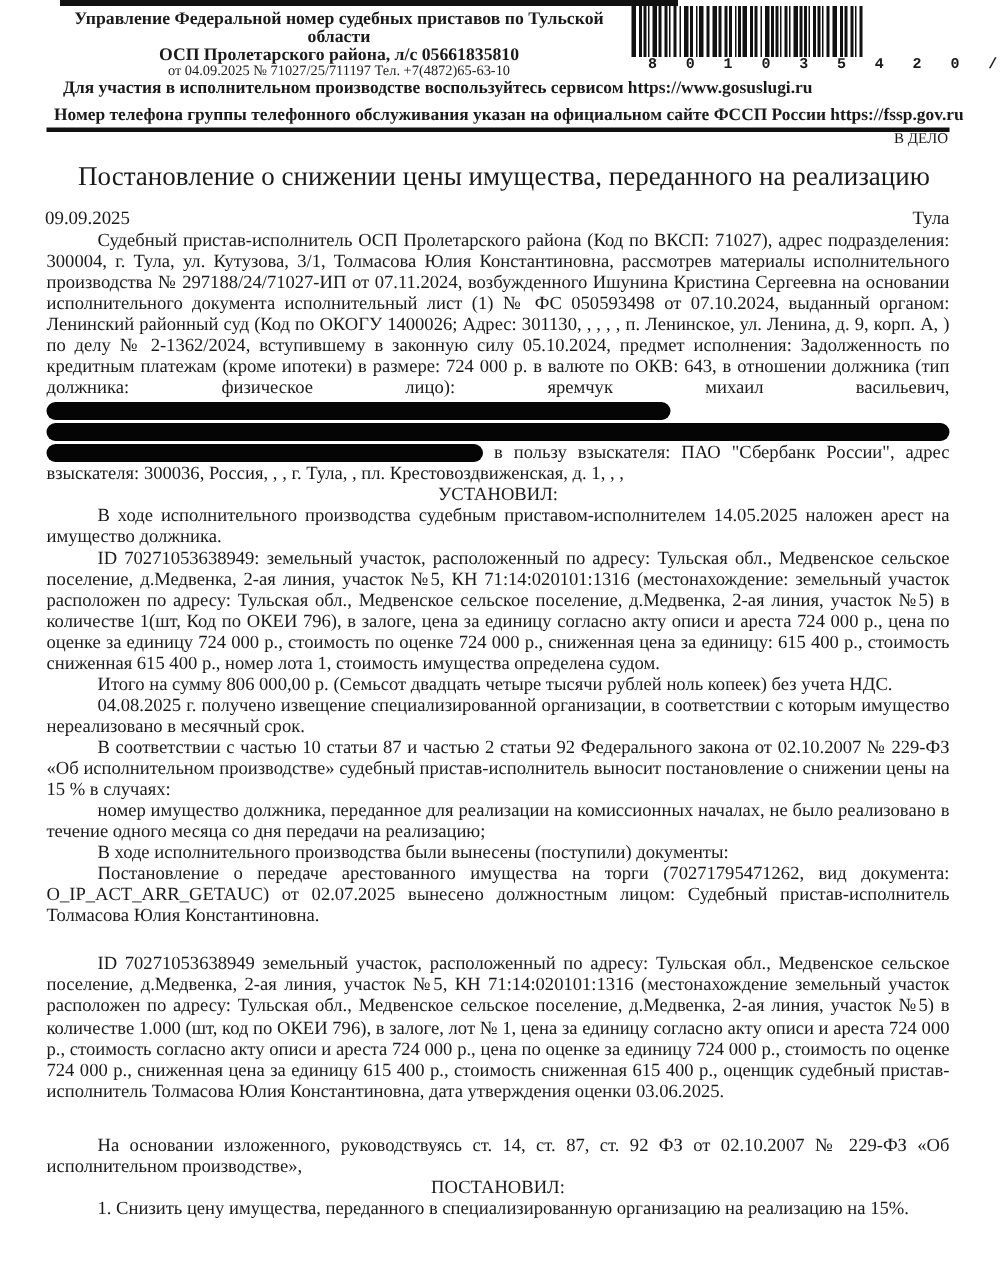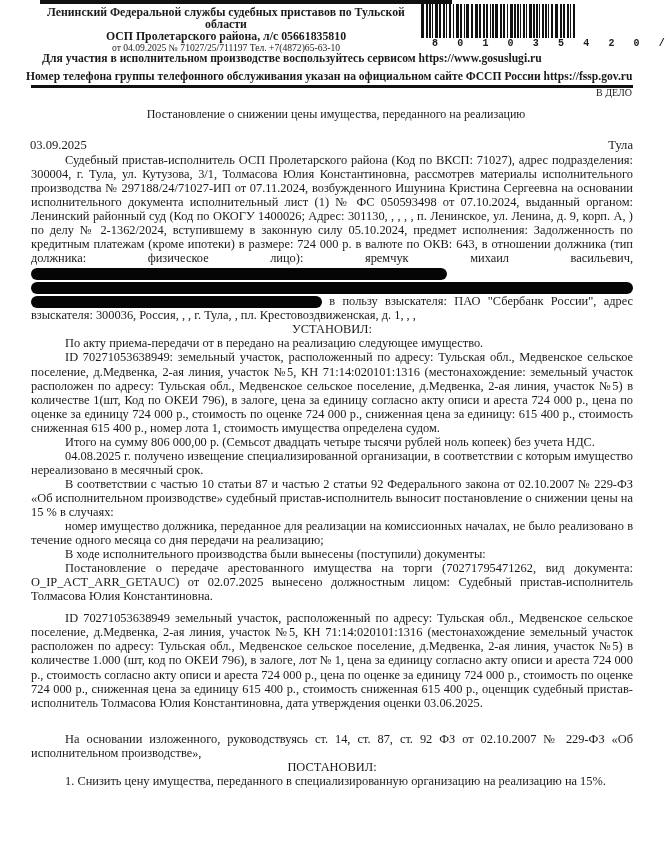--- a/index.html
+++ b/index.html
@@ -10,43 +10,43 @@
   .hdr-rule-top { position: absolute; left: 40px; top: 0; width: 412px; height: 4px; background: #111; }
   .hdr-block { position: absolute; left: 40px; top: 6px; width: 372px; text-align: center; line-height: 12px; }
   .hdr-org { font-weight: bold; font-size: 11.8px; }
   .hdr-osp { font-weight: bold; font-size: 11.8px; }
   .hdr-addr { font-size: 9.6px; }
   .hdr-ref { font-size: 9.6px; }
   .barcode { position: absolute; left: 421px; top: 4px; width: 209px; height: 34px; display: flex; align-items: stretch; }
   .barcode span { display: block; background: #111; height: 100%; }
   .barcode-num { position: absolute; left: 432px; top: 38px; width: 200px; font-family: "Liberation Mono", monospace; font-size: 10px; font-weight: bold; letter-spacing: 6.6px; white-space: nowrap; }
   .svc-line { position: absolute; left: 42px; top: 52px; font-weight: bold; font-size: 11.6px; white-space: nowrap; }
-  .phone-line { position: absolute; left: 26px; top: 70px; font-weight: bold; font-size: 11.6px; white-space: nowrap; }
+  .phone-line { position: absolute; left: 36px; top: 70px; font-weight: bold; font-size: 11.6px; white-space: nowrap; }
   .hdr-rule-bottom { position: absolute; left: 31px; top: 85px; width: 602px; height: 3px; background: #111; }
   .vdelo { position: absolute; right: 40px; top: 87px; font-size: 10px; }
-  .doc-title { position: absolute; left: 0; width: 672px; top: 107px; text-align: center; font-size: 12px; }
+  .doc-title { position: absolute; left: 0; width: 672px; top: 107px; text-align: center; font-size: 18px; }
   .date-left { position: absolute; left: 30px; top: 138px; font-size: 12.6px; }
   .city-right { position: absolute; right: 39px; top: 138px; font-size: 12.6px; }
   .body-text { position: absolute; left: 31px; top: 153px; width: 602px; font-size: 12.4px; line-height: 14.05px; text-align: justify; }
   .body-text p { margin: 0; text-indent: 34px; }
   .body-text p.center { text-align: center; text-indent: 0; }
   .body-text p.gap { margin-top: 14px; }
-  .body-text p.gap2 { margin-top: 8px; }
+  .body-text p.gap2 { margin-top: 18px; }
   .redact { display: inline-block; background: #050505; border-radius: 8px; vertical-align: middle; height: 12px; }
   .r1 { width: 416px; }
   .r2 { width: 602px; margin-top: 1px; }
   .r3 { width: 291px; }
 </style>
 </head>
 <body>
 
 <div class="hdr-rule-top"></div>
 
 <div class="hdr-block">
-  <div class="hdr-org">Ленинский Федеральной службы судебных приставов по Тульской области</div>
+  <div class="hdr-org">Управление Федеральной номер судебных приставов по Тульской области</div>
   <div class="hdr-osp">ОСП Пролетарского района, л/с 05661835810</div>
   <div class="hdr-ref">от 04.09.2025 № 71027/25/711197 Тел. +7(4872)65-63-10</div>
 </div>
 
 <div class="barcode" id="barcode">
     <span style="width: 3px; margin-right: 2px;"></span>
     <span style="width: 2px; margin-right: 1px;"></span>
     <span style="width: 2px; margin-right: 1px;"></span>
     <span style="width: 1px; margin-right: 2px;"></span>
     <span style="width: 3px; margin-right: 1px;"></span>
@@ -92,33 +92,33 @@
     <span style="width: 2px; margin-right: 2px;"></span>
   </div>
 <div class="barcode-num">8 0 1 0 3 5 4 2 0 / 7 1 2 7</div>
 
 <div class="svc-line">Для участия в исполнительном производстве воспользуйтесь сервисом https://www.gosuslugi.ru</div>
 <div class="phone-line">Номер телефона группы телефонного обслуживания указан на официальном сайте ФССП России https://fssp.gov.ru</div>
 <div class="hdr-rule-bottom"></div>
 <div class="vdelo">В ДЕЛО</div>
 
 <div class="doc-title">Постановление о снижении цены имущества, переданного на реализацию</div>
-<div class="date-left">03.09.2025</div>
+<div class="date-left">09.09.2025</div>
 <div class="city-right">Тула</div>
 
 <div class="body-text">
   <p>
     <span>Судебный пристав-исполнитель ОСП Пролетарского района (Код по ВКСП: 71027), адрес подразделения: 300004, г. Тула, ул. Кутузова, 3/1, Толмасова Юлия Константиновна, рассмотрев материалы исполнительного производства № 297188/24/71027-ИП от 07.11.2024, возбужденного Ишунина Кристина Сергеевна на основании исполнительного документа исполнительный лист (1) № ФС 050593498 от 07.10.2024, выданный органом: Ленинский районный суд (Код по ОКОГУ 1400026; Адрес: 301130, , , , , п. Ленинское, ул. Ленина, д. 9, корп. А, ) по делу № 2-1362/2024, вступившему в законную силу 05.10.2024, предмет исполнения: Задолженность по кредитным платежам (кроме ипотеки) в размере: 724 000 р. в валюте по ОКВ: 643, в отношении должника (тип должника: физическое лицо): яремчук михаил васильевич,</span>
     <span class="redact r1"></span>
     <span class="redact r2"></span>
     <span class="redact r3"></span>
     <span>в пользу взыскателя: ПАО "Сбербанк России", адрес взыскателя: 300036, Россия, , , г. Тула, , пл. Крестовоздвиженская, д. 1, , ,</span>
   </p>
   <p class="center">УСТАНОВИЛ:</p>
-  <p>По акту приема-передачи от в передано на реализацию следующее имущество.</p>
+  <p>В ходе исполнительного производства судебным приставом-исполнителем 14.05.2025 наложен арест на имущество должника.</p>
   <p>ID 70271053638949: земельный участок, расположенный по адресу: Тульская обл., Медвенское сельское поселение, д.Медвенка, 2-ая линия, участок №5, КН 71:14:020101:1316 (местонахождение: земельный участок расположен по адресу: Тульская обл., Медвенское сельское поселение, д.Медвенка, 2-ая линия, участок №5) в количестве 1(шт, Код по ОКЕИ 796), в залоге, цена за единицу согласно акту описи и ареста 724 000 р., цена по оценке за единицу 724 000 р., стоимость по оценке 724 000 р., сниженная цена за единицу: 615 400 р., стоимость сниженная 615 400 р., номер лота 1, стоимость имущества определена судом.</p>
   <p>Итого на сумму 806 000,00 р. (Семьсот двадцать четыре тысячи рублей ноль копеек) без учета НДС.</p>
   <p>04.08.2025 г. получено извещение специализированной организации, в соответствии с которым имущество нереализовано в месячный срок.</p>
   <p>В соответствии с частью 10 статьи 87 и частью 2 статьи 92 Федерального закона от 02.10.2007 № 229-ФЗ «Об исполнительном производстве» судебный пристав-исполнитель выносит постановление о снижении цены на 15 % в случаях:</p>
   <p>номер имущество должника, переданное для реализации на комиссионных началах, не было реализовано в течение одного месяца со дня передачи на реализацию;</p>
   <p>В ходе исполнительного производства были вынесены (поступили) документы:</p>
   <p>Постановление о передаче арестованного имущества на торги (70271795471262, вид документа: O_IP_ACT_ARR_GETAUC) от 02.07.2025 вынесено должностным лицом: Судебный пристав-исполнитель Толмасова Юлия Константиновна.</p>
   <p class="gap2">ID 70271053638949 земельный участок, расположенный по адресу: Тульская обл., Медвенское сельское поселение, д.Медвенка, 2-ая линия, участок №5, КН 71:14:020101:1316 (местонахождение земельный участок расположен по адресу: Тульская обл., Медвенское сельское поселение, д.Медвенка, 2-ая линия, участок №5) в количестве 1.000 (шт, код по ОКЕИ 796), в залоге, лот № 1, цена за единицу согласно акту описи и ареста 724 000 р., стоимость согласно акту описи и ареста 724 000 р., цена по оценке за единицу 724 000 р., стоимость по оценке 724 000 р., сниженная цена за единицу 615 400 р., стоимость сниженная 615 400 р., оценщик судебный пристав-исполнитель Толмасова Юлия Константиновна, дата утверждения оценки 03.06.2025.</p>
   <p class="gap" style="margin-top:22px">На основании изложенного, руководствуясь ст. 14, ст. 87, ст. 92 ФЗ от 02.10.2007 № 229-ФЗ «Об исполнительном производстве»,</p>
   <p class="center">ПОСТАНОВИЛ:</p>

